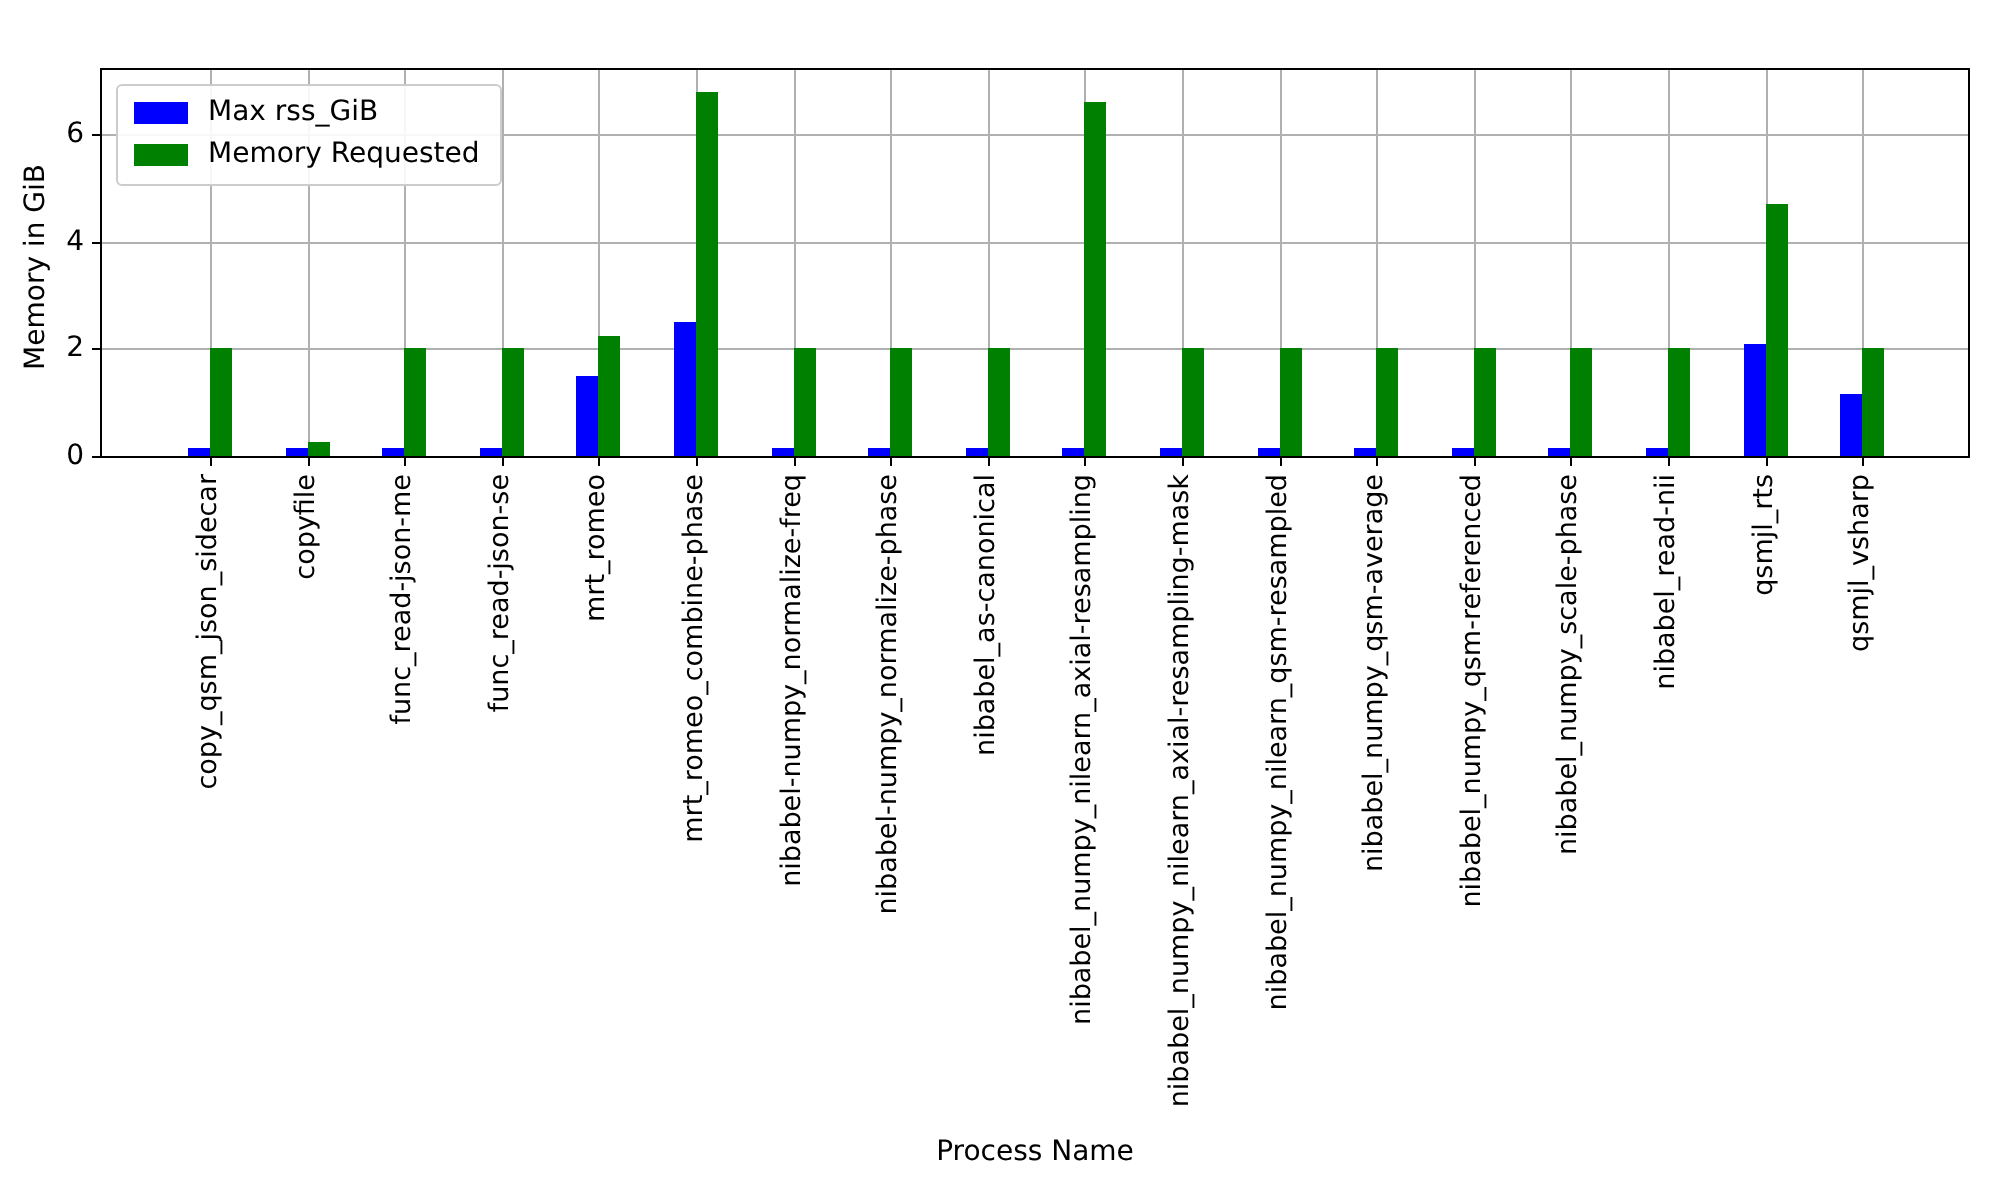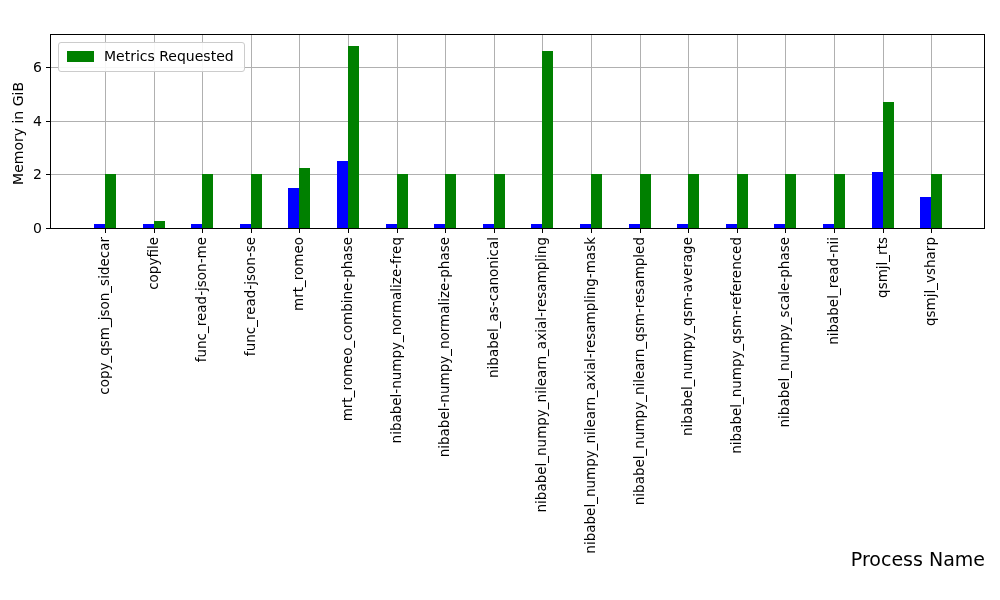--- a/index.html
+++ b/index.html
@@ -26,22 +26,22 @@
     position:absolute;top:237px;
     writing-mode:vertical-rl;transform:rotate(180deg);
     font-size:13.5px;white-space:nowrap;line-height:15px;
   }
   .y-axis-label{
     position:absolute;left:10px;top:82px;
     writing-mode:vertical-rl;transform:rotate(180deg);
     font-size:14px;white-space:nowrap;
   }
   .x-axis-label{
-    position:absolute;top:548px;left:50px;width:935px;
-    text-align:right;font-size:19px;
+    position:absolute;top:568px;left:50px;width:935px;
+    text-align:center;font-size:14px;
   }
   .legend{
     position:absolute;left:58px;top:42px;
     background:rgba(255,255,255,0.9);
     border:1px solid #cccccc;border-radius:3px;
     padding:5px 10px 6px 8px;
     display:flex;flex-direction:column;gap:4px;
   }
   .legend-row{display:flex;align-items:center;gap:10px;font-size:14px;line-height:17px;}
   .swatch{width:27px;height:11px;display:inline-block;flex:0 0 auto;}
@@ -156,20 +156,24 @@
       <div class="xtick-mark" style="left: 834px;"></div>
       <div class="xtick-label" style="left: 826px;">nibabel_read-nii</div>
       <div class="xtick-mark" style="left: 882.6px;"></div>
       <div class="xtick-label" style="left: 874.6px;">qsmjl_rts</div>
       <div class="xtick-mark" style="left: 931.2px;"></div>
       <div class="xtick-label" style="left: 923.2px;">qsmjl_vsharp</div>
     </div>
 
   <div class="legend">
     <div class="legend-row">
+      <span class="swatch" style="background: rgb(0, 0, 255);"></span>
+      <span>Max rss_GiB</span>
+    </div>
+    <div class="legend-row">
       <span class="swatch" style="background: rgb(0, 128, 0);"></span>
-      <span>Metrics Requested</span>
+      <span>Memory Requested</span>
     </div>
   </div>
 
   <div class="x-axis-label">Process Name</div>
 
 </div>
 
 </body></html>

